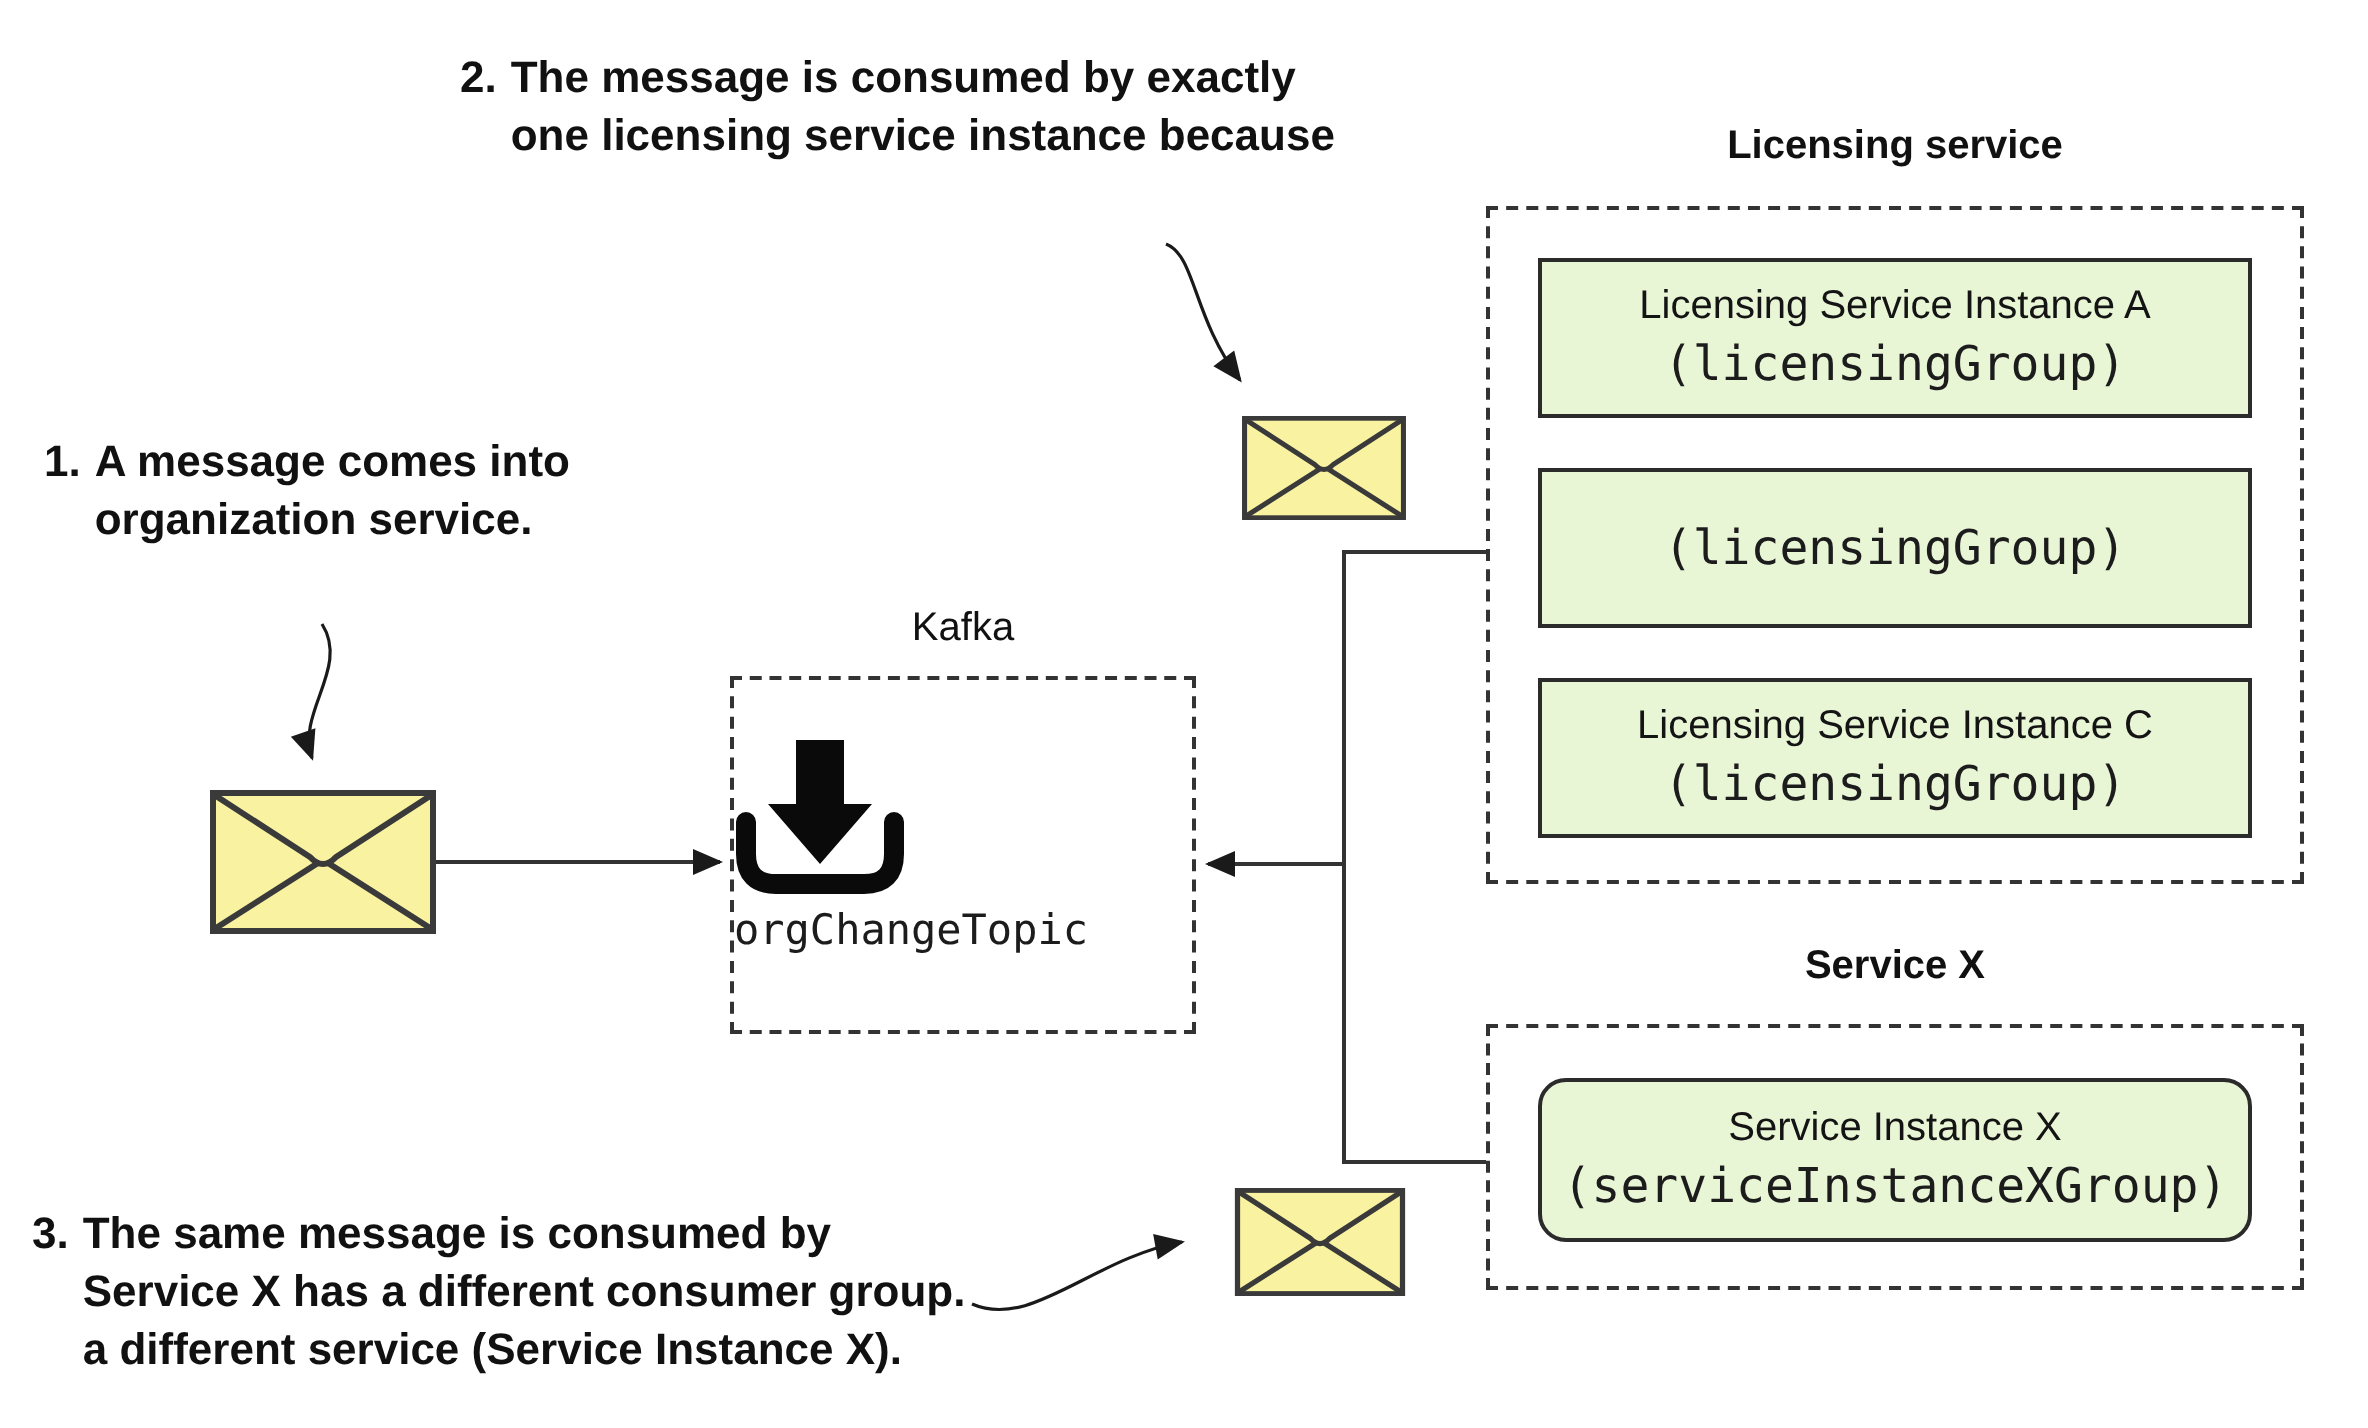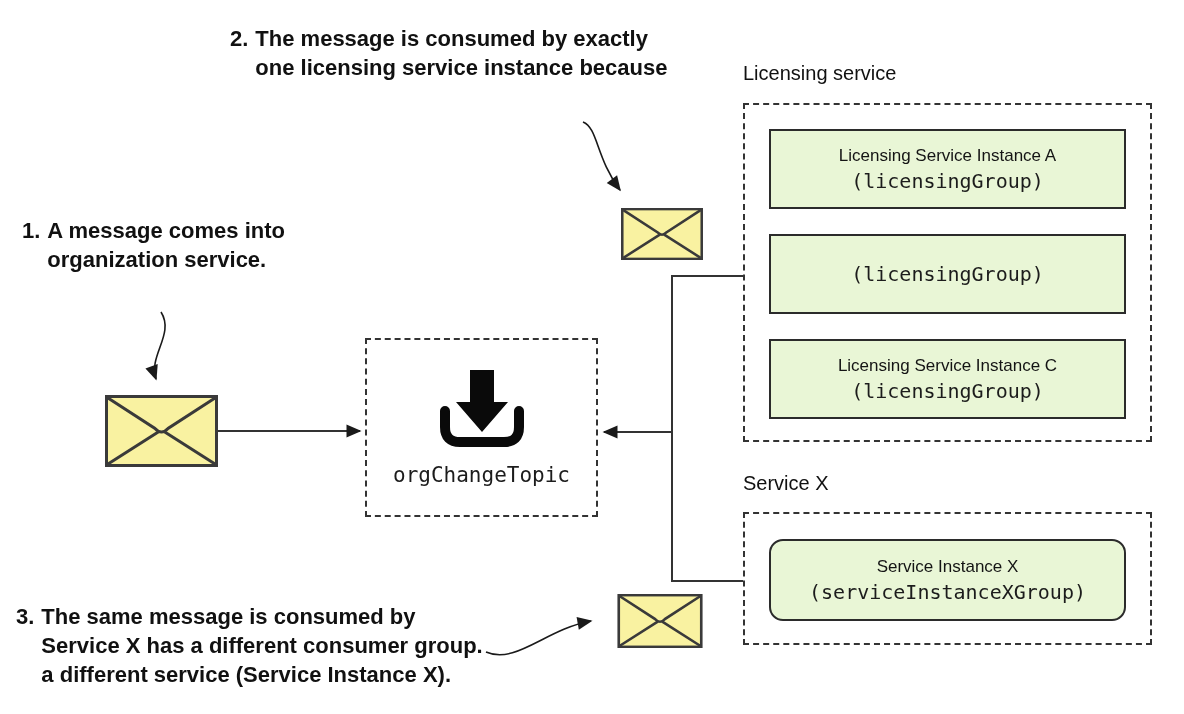--- a/index.html
+++ b/index.html
@@ -23,43 +23,43 @@
   .note .num{flex:0 0 auto;margin-right:7px;}
   .note .lines div{white-space:nowrap;}
 
   
   .envelope{position:absolute;}
 
   
   .kafka-title{position:absolute;left:365px;top:303px;width:233px;text-align:center;font-size:20px;}
   .kafka-box{
     position:absolute;left:365px;top:338px;width:233px;height:179px;box-sizing:border-box;
-    border:2px dashed var(--line);display:flex;flex-direction:column;align-items:center;
-    padding-top:30px;gap:15px;
+    border:2px dashed var(--line);display:flex;flex-direction:column;
+    padding-top:30px;gap:5px;
   }
   .kafka-topic{font-family:"DejaVu Sans Mono","Liberation Mono",monospace;font-size:21px;color:#1c1c1c;}
 
   
-  .group-title{position:absolute;width:409px;text-align:left;font-size:20px;}
+  .group-title{position:absolute;width:409px;text-align:center;font-size:20px;font-weight:bold;}
   .licensing-title{left:743px;top:62px;}
   .servicex-title{left:743px;top:472px;}
   .group-box{
     position:absolute;left:743px;width:409px;box-sizing:border-box;border:2px dashed var(--line);
     display:flex;flex-direction:column;align-items:center;
   }
   .licensing-box{top:103px;height:339px;padding-top:24px;gap:25px;}
   .servicex-box{top:512px;height:133px;padding-top:25px;}
   .instance-card{
     width:357px;height:80px;box-sizing:border-box;background:var(--instance-fill);
     border:2px solid var(--instance-stroke);display:flex;flex-direction:column;
     align-items:center;justify-content:center;gap:3px;flex:0 0 auto;
   }
   .servicex-box .instance-card{height:82px;border-radius:14px;}
-  .instance-name{font-size:17px;color:#141414;}
-  .instance-group{font-family:"DejaVu Sans Mono","Liberation Mono",monospace;font-size:20px;color:#1c1c1c;}
+  .instance-name{font-size:20px;color:#141414;}
+  .instance-group{font-family:"DejaVu Sans Mono","Liberation Mono",monospace;font-size:24px;color:#1c1c1c;}
 </style>
 </head>
 <body>
 
 <div class="canvas">
 
   <svg class="overlay" width="1184" height="714" viewBox="0 0 1184 714">
     <defs>
       <marker id="ah" markerUnits="userSpaceOnUse" markerWidth="16" markerHeight="14" viewBox="0 0 16 14" refX="14" refY="7" orient="auto">
         <path d="M0.5,0.5 L15.5,7 L0.5,13.5 Z" fill="#1a1a1a"></path>
@@ -113,20 +113,21 @@
     <path d="M3,3 L50,33.5 Q56.5,40.5 63,33.5 L110,3" fill="none" stroke="var(--envelope-stroke)" stroke-width="3.5"></path>
     <path d="M3,69 L54,36.5 M110,69 L59,36.5" fill="none" stroke="var(--envelope-stroke)" stroke-width="3.5"></path>
   </svg>
 
   <svg class="envelope" style="left:617px;top:594px;" width="86" height="54" viewBox="0 0 113 72">
     <rect x="1.5" y="1.5" width="110" height="69" fill="var(--envelope-fill)" stroke="var(--envelope-stroke)" stroke-width="3.5"></rect>
     <path d="M3,3 L50,33.5 Q56.5,40.5 63,33.5 L110,3" fill="none" stroke="var(--envelope-stroke)" stroke-width="3.5"></path>
     <path d="M3,69 L54,36.5 M110,69 L59,36.5" fill="none" stroke="var(--envelope-stroke)" stroke-width="3.5"></path>
   </svg>
 
+  <div class="kafka-title">Kafka</div>
   <div class="kafka-box">
     <svg width="86" height="78" viewBox="0 0 86 78">
       <polygon points="31,0 55,0 55,32 69,32 43,62 17,32 31,32" fill="#0a0a0a"></polygon>
       <path d="M6,41 L6,57 Q6,72 21,72 L65,72 Q80,72 80,57 L80,41" fill="none" stroke="#0a0a0a" stroke-width="10" stroke-linecap="round"></path>
     </svg>
     <span class="kafka-topic">orgChangeTopic</span>
   </div>
 
   <div class="group-title licensing-title">Licensing service</div>
   <div class="group-box licensing-box">

